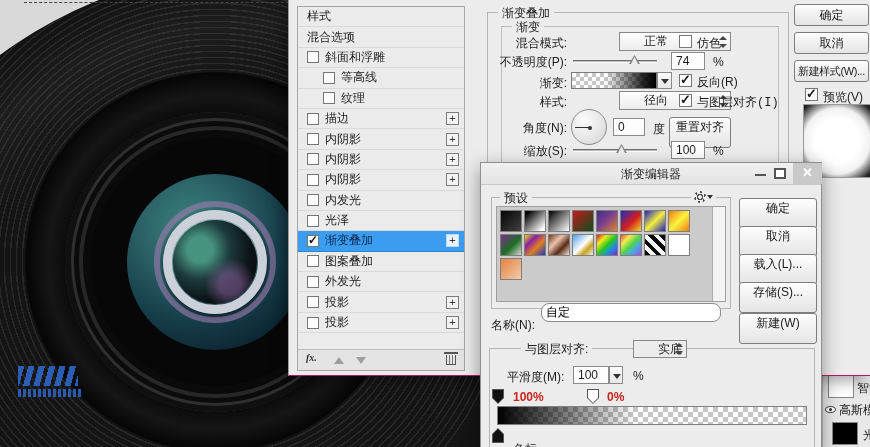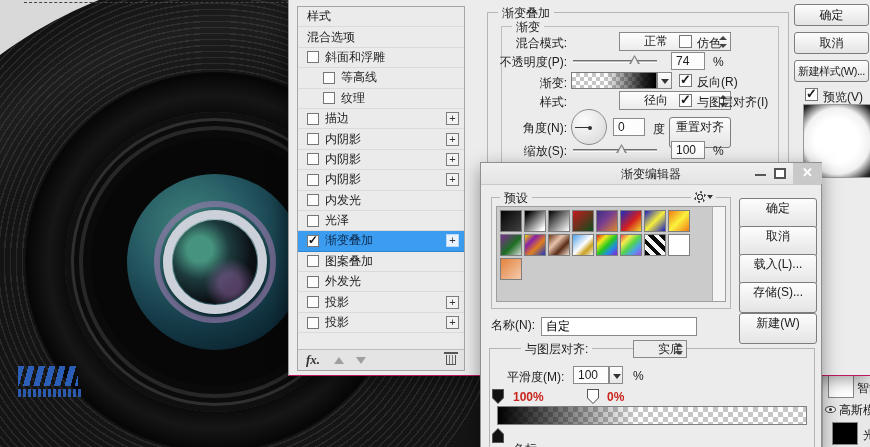--- a/index.html
+++ b/index.html
@@ -83,21 +83,21 @@
 .srow.sel { background:#3b9cf0; border-bottom-color:#2f84d2; }
 .srow .cb { width:12px; height:12px; border:1px solid #767676; background:#fdfdfd; margin-right:6px; flex:none; position:relative; }
 .srow .cb.checked::after { content:"\2713"; position:absolute; left:0; top:-3px; font-size:12px; font-weight:bold; color:#111; }
 .srow .txt { flex:1; white-space:nowrap; overflow:hidden; }
 .srow.sel .txt { color:#0d2b4e; }
 .srow .plus { width:13px; height:13px; border:1px solid #7c7c7c; background:#f3f3f3; margin-right:5px;
   font-size:11px; line-height:11px; text-align:center; color:#333; flex:none; }
 .srow.sel .plus { border-color:#bcd9f5; background:#e9f3fd; }
 .sfill { flex:1; background:#ebebeb; }
 #sfooter { flex:none; height:21px; border-top:1px solid #bcbcbc; background:#e4e4e4; position:relative; }
-.fx-glyph { position:absolute; left:8px; top:2px; font-style:italic; font-weight:bold; font-size:13px; color:#333; font-family:"Liberation Serif", serif; }
+.fx-glyph { position:absolute; left:8px; top:2px; font-style:italic; font-weight:bold; font-size:10px; color:#333; font-family:"Liberation Serif", serif; }
 .arr-up, .arr-dn { position:absolute; top:7px; width:0; height:0; border-left:5px solid transparent; border-right:5px solid transparent; }
 .arr-up { left:36px; border-bottom:7px solid #9f9f9f; }
 .arr-dn { left:58px; border-top:7px solid #9f9f9f; }
 .trash-icon { position:absolute; right:8px; top:5px; width:10px; height:10px; border:1px solid #555; border-top:none;
   background: repeating-linear-gradient(90deg, rgba(0,0,0,0) 0 2px, #777 2px 3px); }
 .trash-icon::before { content:""; position:absolute; left:-3px; top:-3px; width:14px; height:2px; background:#555; }
 
 
 #go-box1 { left:198px; top:12px; width:302px; height:346px; }
 #go-box2 { left:212px; top:26px; width:278px; height:330px; border:1px solid #bdbdbd; position:absolute; }
@@ -269,21 +269,21 @@
     <div class="drop-btn" style="left:368px; top:72px;"></div>
     <span class="cbx checked" style="left:390px; top:74px;"></span>
     <span class="lbl" style="left:408px; top:74px;">反向(R)</span>
 
     <span class="lbl r" style="left:192px; top:94px; width:86px;">样式:</span>
     <div class="select" style="left:282px; top:91px; width:112px;">
       <span>径向</span>
       <span class="spin"></span>
     </div>
     <span class="cbx checked" style="left:390px; top:94px;"></span>
-    <span class="lbl" style="left:408px; top:94px;">与图层对齐(I)</span>
+    <span class="lbl" style="left:408px; top:94px;font-family:Liberation Mono, monospace;">与图层对齐(I)</span>
 
     <span class="lbl r" style="left:192px; top:120px; width:86px;">角度(N):</span>
     <div class="dial" style="left:282px; top:109px;">
       <span class="needle"></span>
       <span class="dot"></span>
     </div>
     <div class="valbox" style="left:324px; top:118px; width:32px;">0</div>
     <span class="lbl" style="left:364px; top:121px;">度</span>
     <div class="btn small" style="left:380px; top:117px; width:62px;">重置对齐</div>
 
@@ -371,21 +371,21 @@
         <div id="preset-scroll"></div>
       </div>
     </div>
 
     <div class="btn small" style="left:258px; top:35px;  width:78px;">确定</div>
     <div class="btn small" style="left:258px; top:63px;  width:78px;">取消</div>
     <div class="btn small" style="left:258px; top:91px;  width:78px;">载入(L)...</div>
     <div class="btn small" style="left:258px; top:119px; width:78px;">存储(S)...</div>
 
     <span class="lbl" style="left:10px; top:154px;">名称(N):</span>
-    <input class="namefield" style="left: 60px; top: 154px; width: 156px;" value="自定">
+    <input class="namefield" style="left: 60px; top: 140px; width: 180px; border-radius: 8px;" value="自定">
     <div class="btn small" style="left:258px; top:150px; width:78px;">新建(W)</div>
 
     <div class="groupbox" id="ge-grad-group"></div>
     <span class="legend" style="left:40px; top:178px; position:absolute;">
       <span>与图层对齐:</span>
     </span>
     <div class="select" style="left:104px; top:177px; width:54px; height:18px; background:#ececec;">
       <span>实底</span>
       <span class="spin" style="top:2px;"></span>
     </div>

